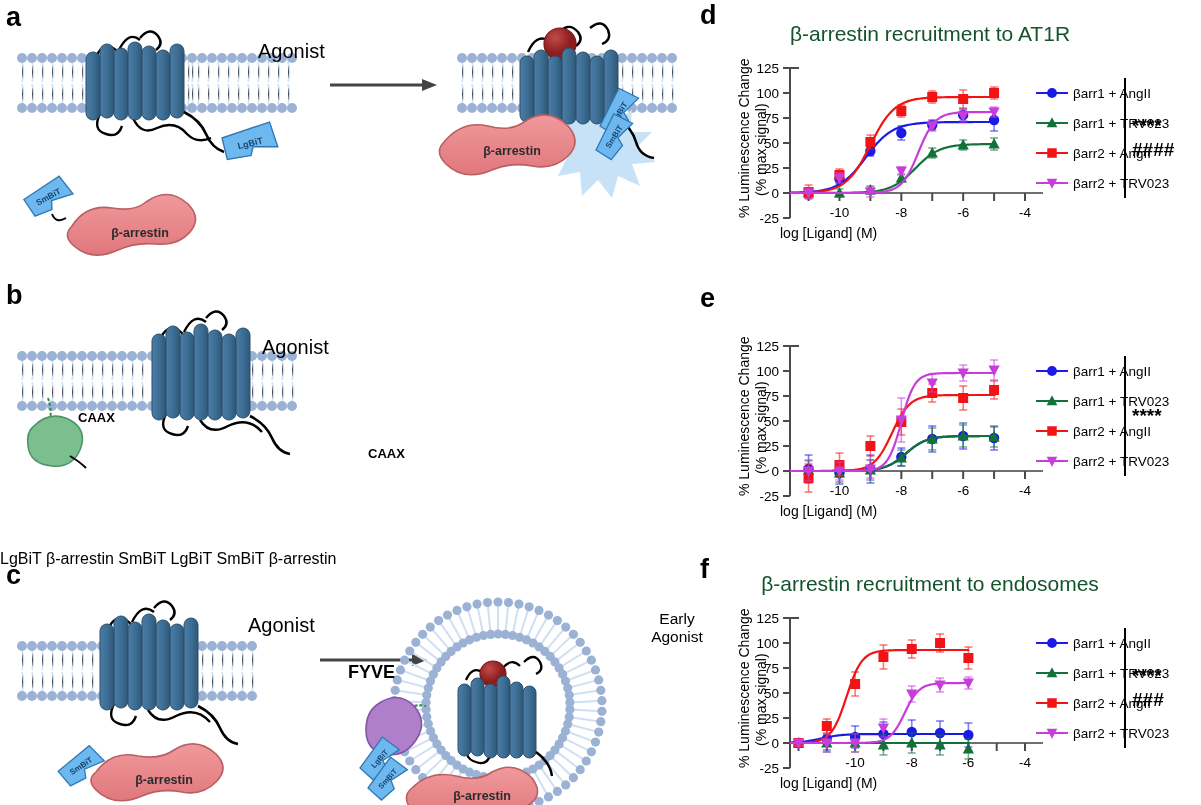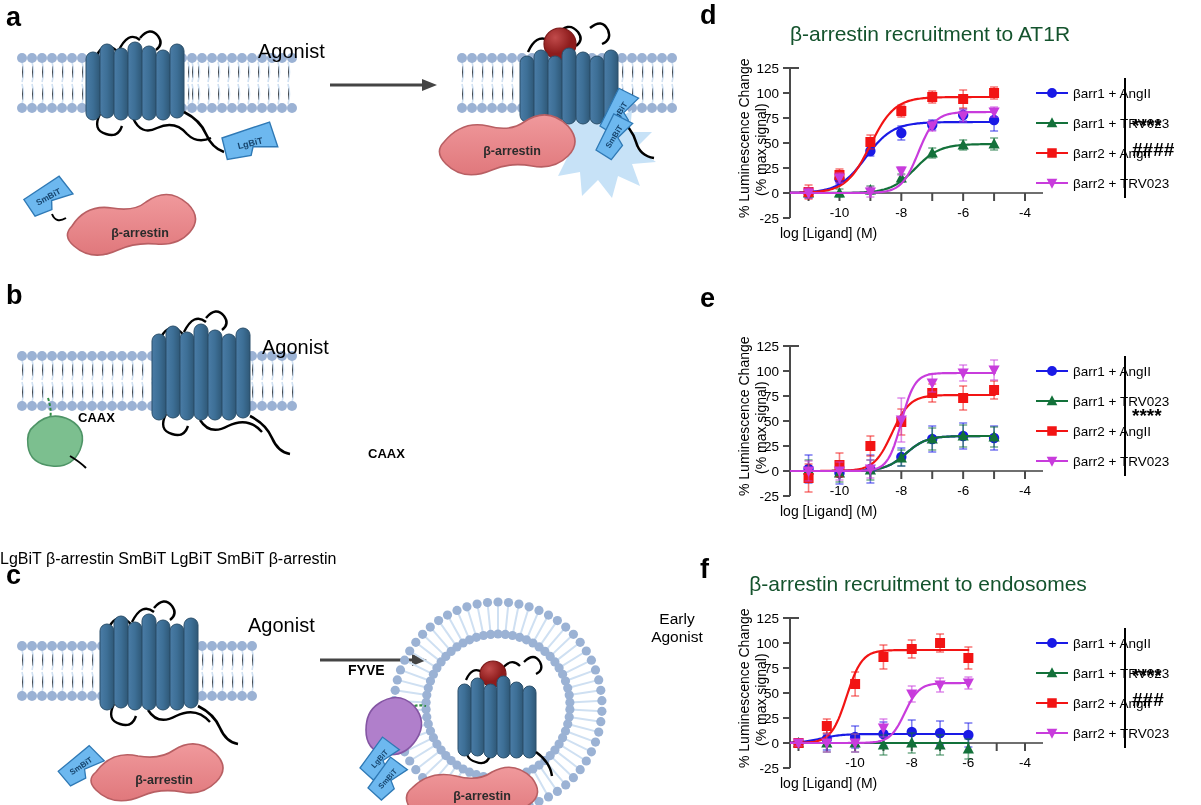--- a/index.html
+++ b/index.html
@@ -16,21 +16,21 @@
   .sig-wrap{position:absolute;display:flex;align-items:center;}
   .sig-bar{width:2px;background:#000;}
   .sig-marks{display:flex;flex-direction:column;justify-content:center;
              font-size:19px;font-weight:bold;letter-spacing:0px;padding-left:6px;line-height:1.25;}
   .axis-label{font-size:14px;text-align:left;}
   .ylab{position:absolute;font-size:14px;text-align:center;
         transform-origin:0 0;white-space:nowrap;}
   .earlyendo{position:absolute;font-size:15.5px;text-align:center;line-height:1.15;}
   .agonist-lbl{position:absolute;font-size:20px;}
   .caax-lbl{position:absolute;font-size:13px;font-weight:bold;}
-  .fyve-lbl{position:absolute;font-size:14px;font-weight:bold;}
+  .fyve-lbl{position:absolute;font-size:18px;font-weight:bold;}
   svg{display:block;overflow:visible;}
   .tick-txt{font-family:"Liberation Sans",sans-serif;font-size:13.5px;fill:#000;}
 </style>
 </head>
 <body>
 
 <div class="panel-letter" style="left:6px;top:4px;">a</div>
 <div class="panel-letter" style="left:6px;top:282px;">b</div>
 <div class="panel-letter" style="left:6px;top:562px;">c</div>
 <div class="panel-letter" style="left:700px;top:2px;">d</div>
@@ -1305,21 +1305,21 @@
       <line x1="264.3734939759036" y1="105" x2="272.3734939759036" y2="105" stroke="#c83cdc" stroke-width="1.6" opacity="0.55"></line>
       <line x1="264.3734939759036" y1="117.00000000000001" x2="272.3734939759036" y2="117.00000000000001" stroke="#c83cdc" stroke-width="1.6" opacity="0.55"></line>
       <polygon points="98.49397590361448,177 92.89397590361449,166.6 104.09397590361448,166.6" fill="#c83cdc"></polygon>
       <polygon points="126.80722891566266,177 121.20722891566267,166.6 132.40722891566267,166.6" fill="#c83cdc"></polygon>
       <polygon points="155.12048192771084,177 149.52048192771085,166.6 160.72048192771084,166.6" fill="#c83cdc"></polygon>
       <polygon points="183.43373493975906,162 177.83373493975907,151.6 189.03373493975906,151.6" fill="#c83cdc"></polygon>
       <polygon points="211.74698795180723,128 206.14698795180723,117.6 217.34698795180722,117.6" fill="#c83cdc"></polygon>
       <polygon points="240.06024096385545,119 234.46024096385545,108.6 245.66024096385544,108.6" fill="#c83cdc"></polygon>
       <polygon points="268.3734939759036,117 262.7734939759036,106.6 273.97349397590364,106.6" fill="#c83cdc"></polygon>
     </svg>
-    <div class="chart-title" style="position: absolute; left: 28px; top: 0px; width: 380px;">β-arrestin recruitment to endosomes</div>
+    <div class="chart-title" style="position: absolute; left: 40px; top: 0px; width: 380px;">β-arrestin recruitment to endosomes</div>
     <div class="ylab" style="left: 36px; top: 196px; transform: rotate(-90deg);">% Luminescence Change</div>
     <div class="ylab" style="left: 53px; top: 174px; transform: rotate(-90deg);">(% max signal)</div>
     <div class="axis-label" style="position: absolute; left: 80px; top: 203px; width: 275px;">log [Ligand] (M)</div>
     <div class="legend" style="left: 335px; top: 56px;">
       <div class="legend-row">
         <span class="legend-sym">
           <svg width="34" height="14" viewBox="0 0 34 14">
          <line x1="1" y1="7" x2="33" y2="7" stroke="#1a1ae6" stroke-width="2"></line>
          <circle cx="17" cy="7" r="4.9399999999999995" fill="#1a1ae6"></circle>
        </svg>

